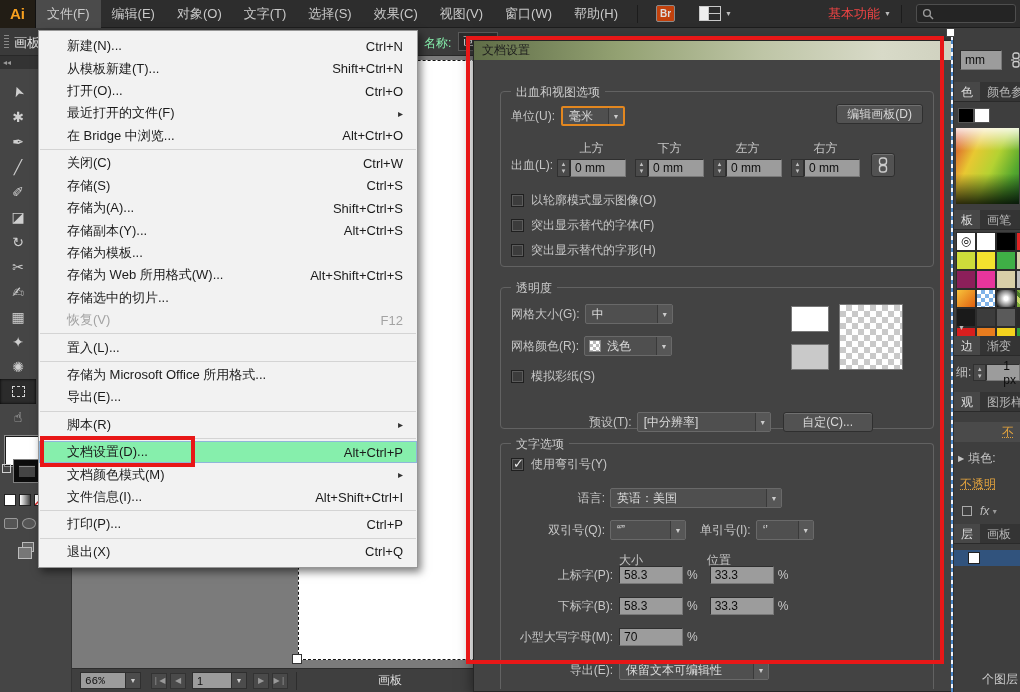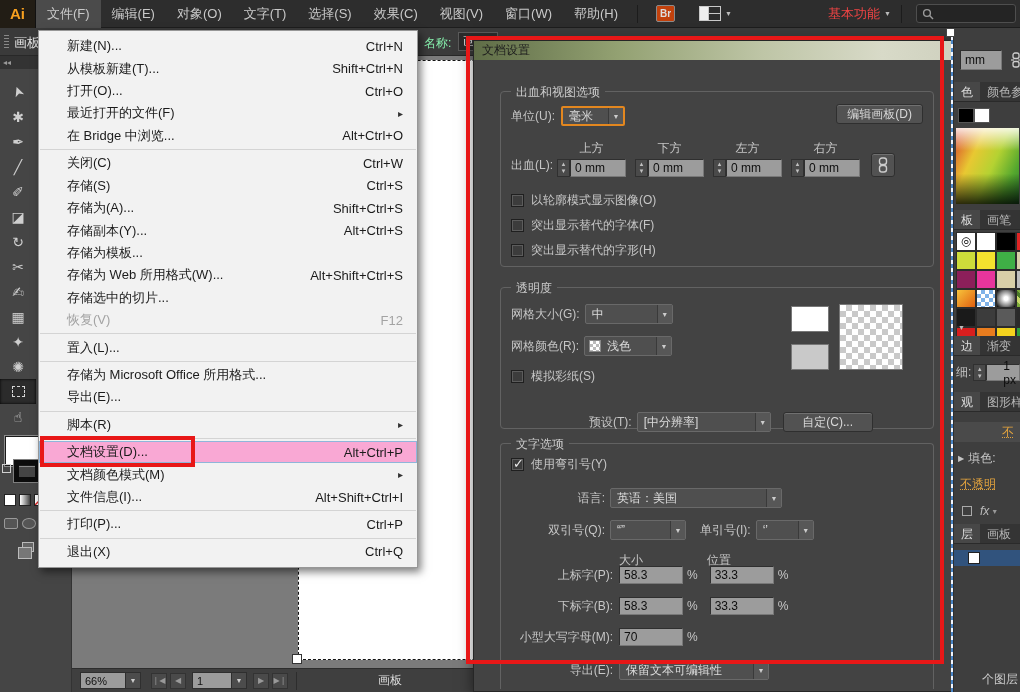--- a/index.html
+++ b/index.html
@@ -79,21 +79,21 @@
   .sb-abname { width:170px; text-align:center; color:#ddd; }
 
   
   .fmenu { position:absolute; left:38px; top:30px; width:380px; height:538px; background:#f2f2f2;
            border:1px solid #979797; box-shadow:3px 4px 8px rgba(0,0,0,.5); z-index:10; padding:4px 0;
            display:flex; flex-direction:column;}
   .fm-row { position:relative; height:23px; display:flex; align-items:center; color:#1b1b1b; font-size:13px;}
   .fm-l { padding-left:28px; }
   .fm-r { margin-left:auto; padding-right:14px; color:#1b1b1b;}
   .fm-row.dis, .fm-row.dis .fm-r { color:#a3a3a3; }
-  .fm-row.hl { background:#f9a8d4; box-shadow:inset 0 0 0 1px #8fb6da; }
+  .fm-row.hl { background:#86efac; box-shadow:inset 0 0 0 1px #8fb6da; }
   .fm-sep { height:1px; background:#d4d4d4; margin:2px 1px; }
   .fm-r.arr { font-size:10px; color:#333; }
   .red-ring2 { position:absolute; left:1px; top:-5px; width:155px; height:31px;
                border:4px solid #e81717; z-index:45; pointer-events:none;}
 
   
   .dlg { position:absolute; left:473px; top:40px; width:482px; height:652px; background:#434343;
          border:1px solid #262626; box-shadow:0 4px 14px rgba(0,0,0,.5); z-index:20;}
   .dlg-title { height:19px; background:linear-gradient(90deg,#5f6d47,#93a172 30%,#bec5a6 60%,#d8dac8 85%,#cfd1bf);
                color:#1d1d1d; font-size:12px; line-height:19px; padding-left:8px;}
@@ -259,21 +259,21 @@
     <div class="fsw swap-sw"></div>
     <div class="fsw mini-btn" style="left:4px; background:#fff;"></div>
     <div class="fsw mini-btn" style="left:19px; background:linear-gradient(90deg,#fff,#444);"></div>
     <div class="fsw mini-btn" style="left:34px; background:linear-gradient(135deg,#fff 44%,#d22 46%,#d22 54%,#fff 56%);"></div>
     <div class="fsw mode-btn" style="left:4px;"></div>
     <div class="fsw mode-btn" style="left:22px; border-radius:50%;"></div>
     <div class="fsw layers-ic"></div>
   </div>
 
   <div class="statusbar">
-    <span class="inp2" style="width:46px;">66%</span>
+    <span class="inp2" style="width:46px;font-family:Liberation Mono, monospace;">66%</span>
     <span class="dda2">▼</span>
     <span class="nav" style="margin-left:10px;">❘◀</span>
     <span class="nav">◀</span>
     <span class="inp2" style="width:40px; margin-left:6px;">1</span>
     <span class="dda2">▼</span>
     <span class="nav" style="margin-left:6px;">▶</span>
     <span class="nav">▶❘</span>
     <span class="sb-sep"></span>
     <span class="sb-abname">画板</span>
   </div>

